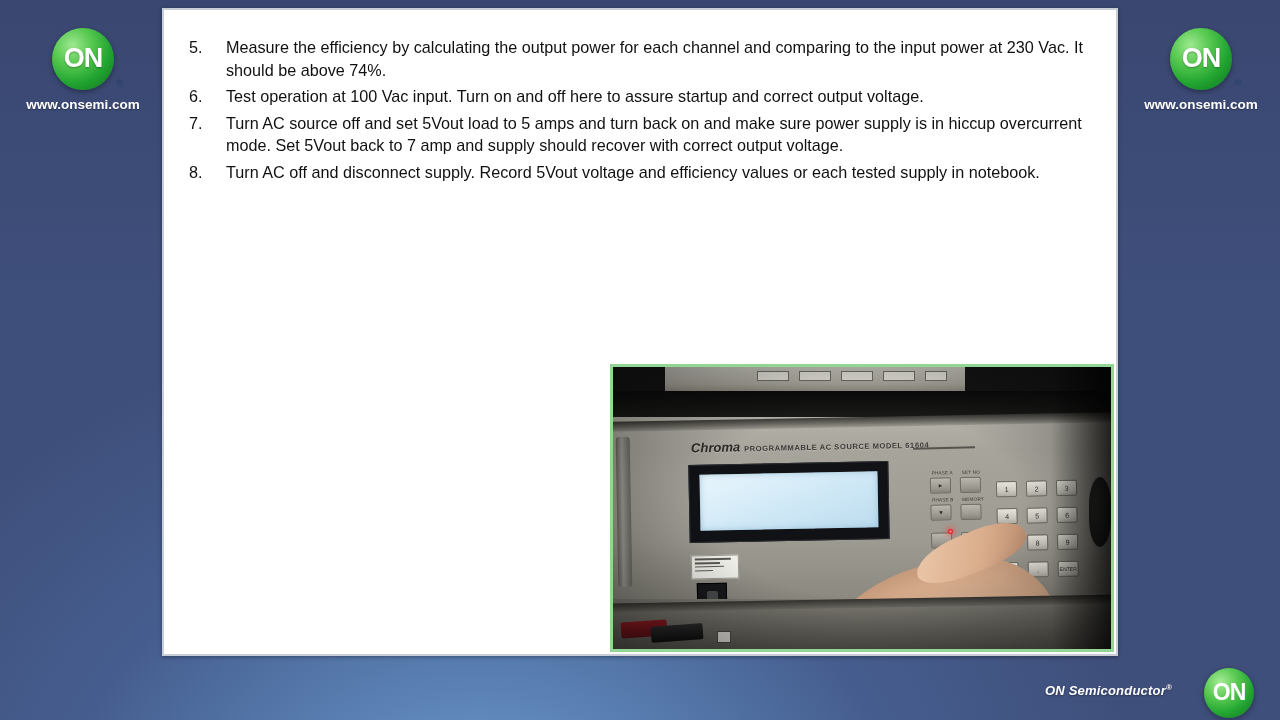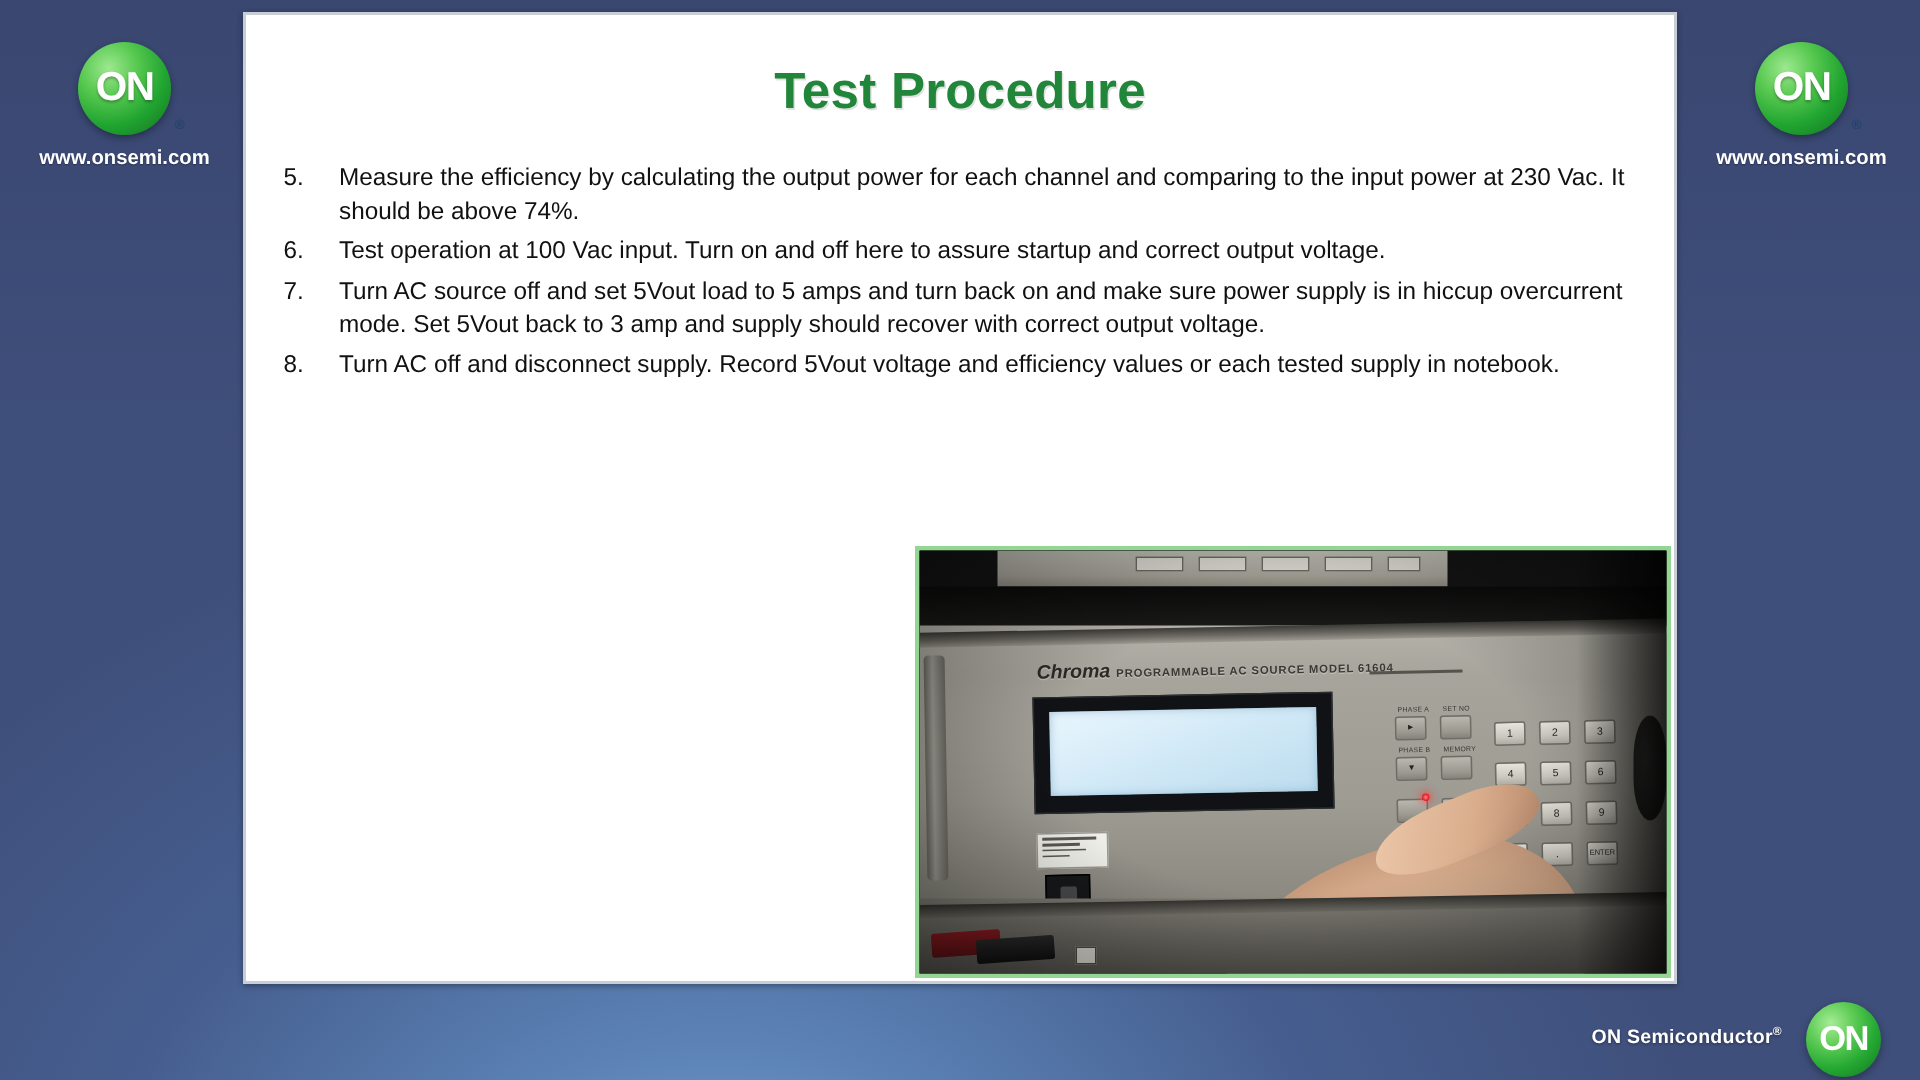--- a/index.html
+++ b/index.html
@@ -239,24 +239,25 @@
   .on-reg {
     position:absolute; right:-9px; bottom:2px;
     color:#28406e; font-size:9px; font-weight:bold;
   }
   .onsemi-url {
     color:#ffffff; font-size:13.5px; font-weight:bold; margin-top:7px;
     text-shadow: 0 1px 1px rgba(0,0,0,0.35);
   }
 
   #footer-brand {
-    position:absolute; right:92px; bottom:22px;
+    position:absolute; right:108px; bottom:22px;
     color:#ffffff; font-size:13px; font-weight:bold;
     text-shadow: 0 1px 2px rgba(0,0,0,0.4);
     letter-spacing:0.2px;
+    font-style:italic;
   }
   #footer-brand sup { font-size:8px; vertical-align:super; }
   #footer-ball {
     position:absolute; right:26px; bottom:2px;
     width:50px; height:50px; border-radius:50%;
     background: radial-gradient(circle at 33% 28%, #a6ec96 0%, #5ccb54 32%, #24a833 62%, #13711f 100%);
     box-shadow: 0 2px 6px rgba(0,0,0,0.35);
   }
   #footer-ball span {
     position:absolute; left:0; right:0; top:50%; transform: translateY(-52%);
@@ -282,37 +283,36 @@
   <div class="corner-logo" style="right:18px; top:28px; width:122px;">
     <div class="on-ball">
       <span>ON</span>
       <i class="on-reg">®</i>
     </div>
     <div class="onsemi-url">www.onsemi.com</div>
   </div>
 
   <div id="slide">
 
-    <div id="slide-title">Test Procedure</div>
 
     <div id="body-list">
 
       <div class="li-row">
         <div class="li-num">5.</div>
         <div class="li-txt">Measure the efficiency by calculating the output power for each channel and comparing to the input power at 230 Vac. It should be above 74%.</div>
       </div>
 
       <div class="li-row">
         <div class="li-num">6.</div>
         <div class="li-txt">Test operation at 100 Vac input. Turn on and off here to assure startup and correct output voltage.</div>
       </div>
 
       <div class="li-row">
         <div class="li-num">7.</div>
-        <div class="li-txt">Turn AC source off and set 5Vout load to 5 amps and turn back on and make sure power supply is in hiccup overcurrent mode. Set 5Vout back to 3 amp and supply should recover with correct output voltage.</div>
+        <div class="li-txt">Turn AC source off and set 5Vout load to 5 amps and turn back on and make sure power supply is in hiccup overcurrent mode. Set 5Vout back to 7 amp and supply should recover with correct output voltage.</div>
       </div>
 
       <div class="li-row">
         <div class="li-num">8.</div>
         <div class="li-txt">Turn AC off and disconnect supply. Record 5Vout voltage and efficiency values or each tested supply in notebook.</div>
       </div>
 
     </div>
 
     <div id="photo-frame">

